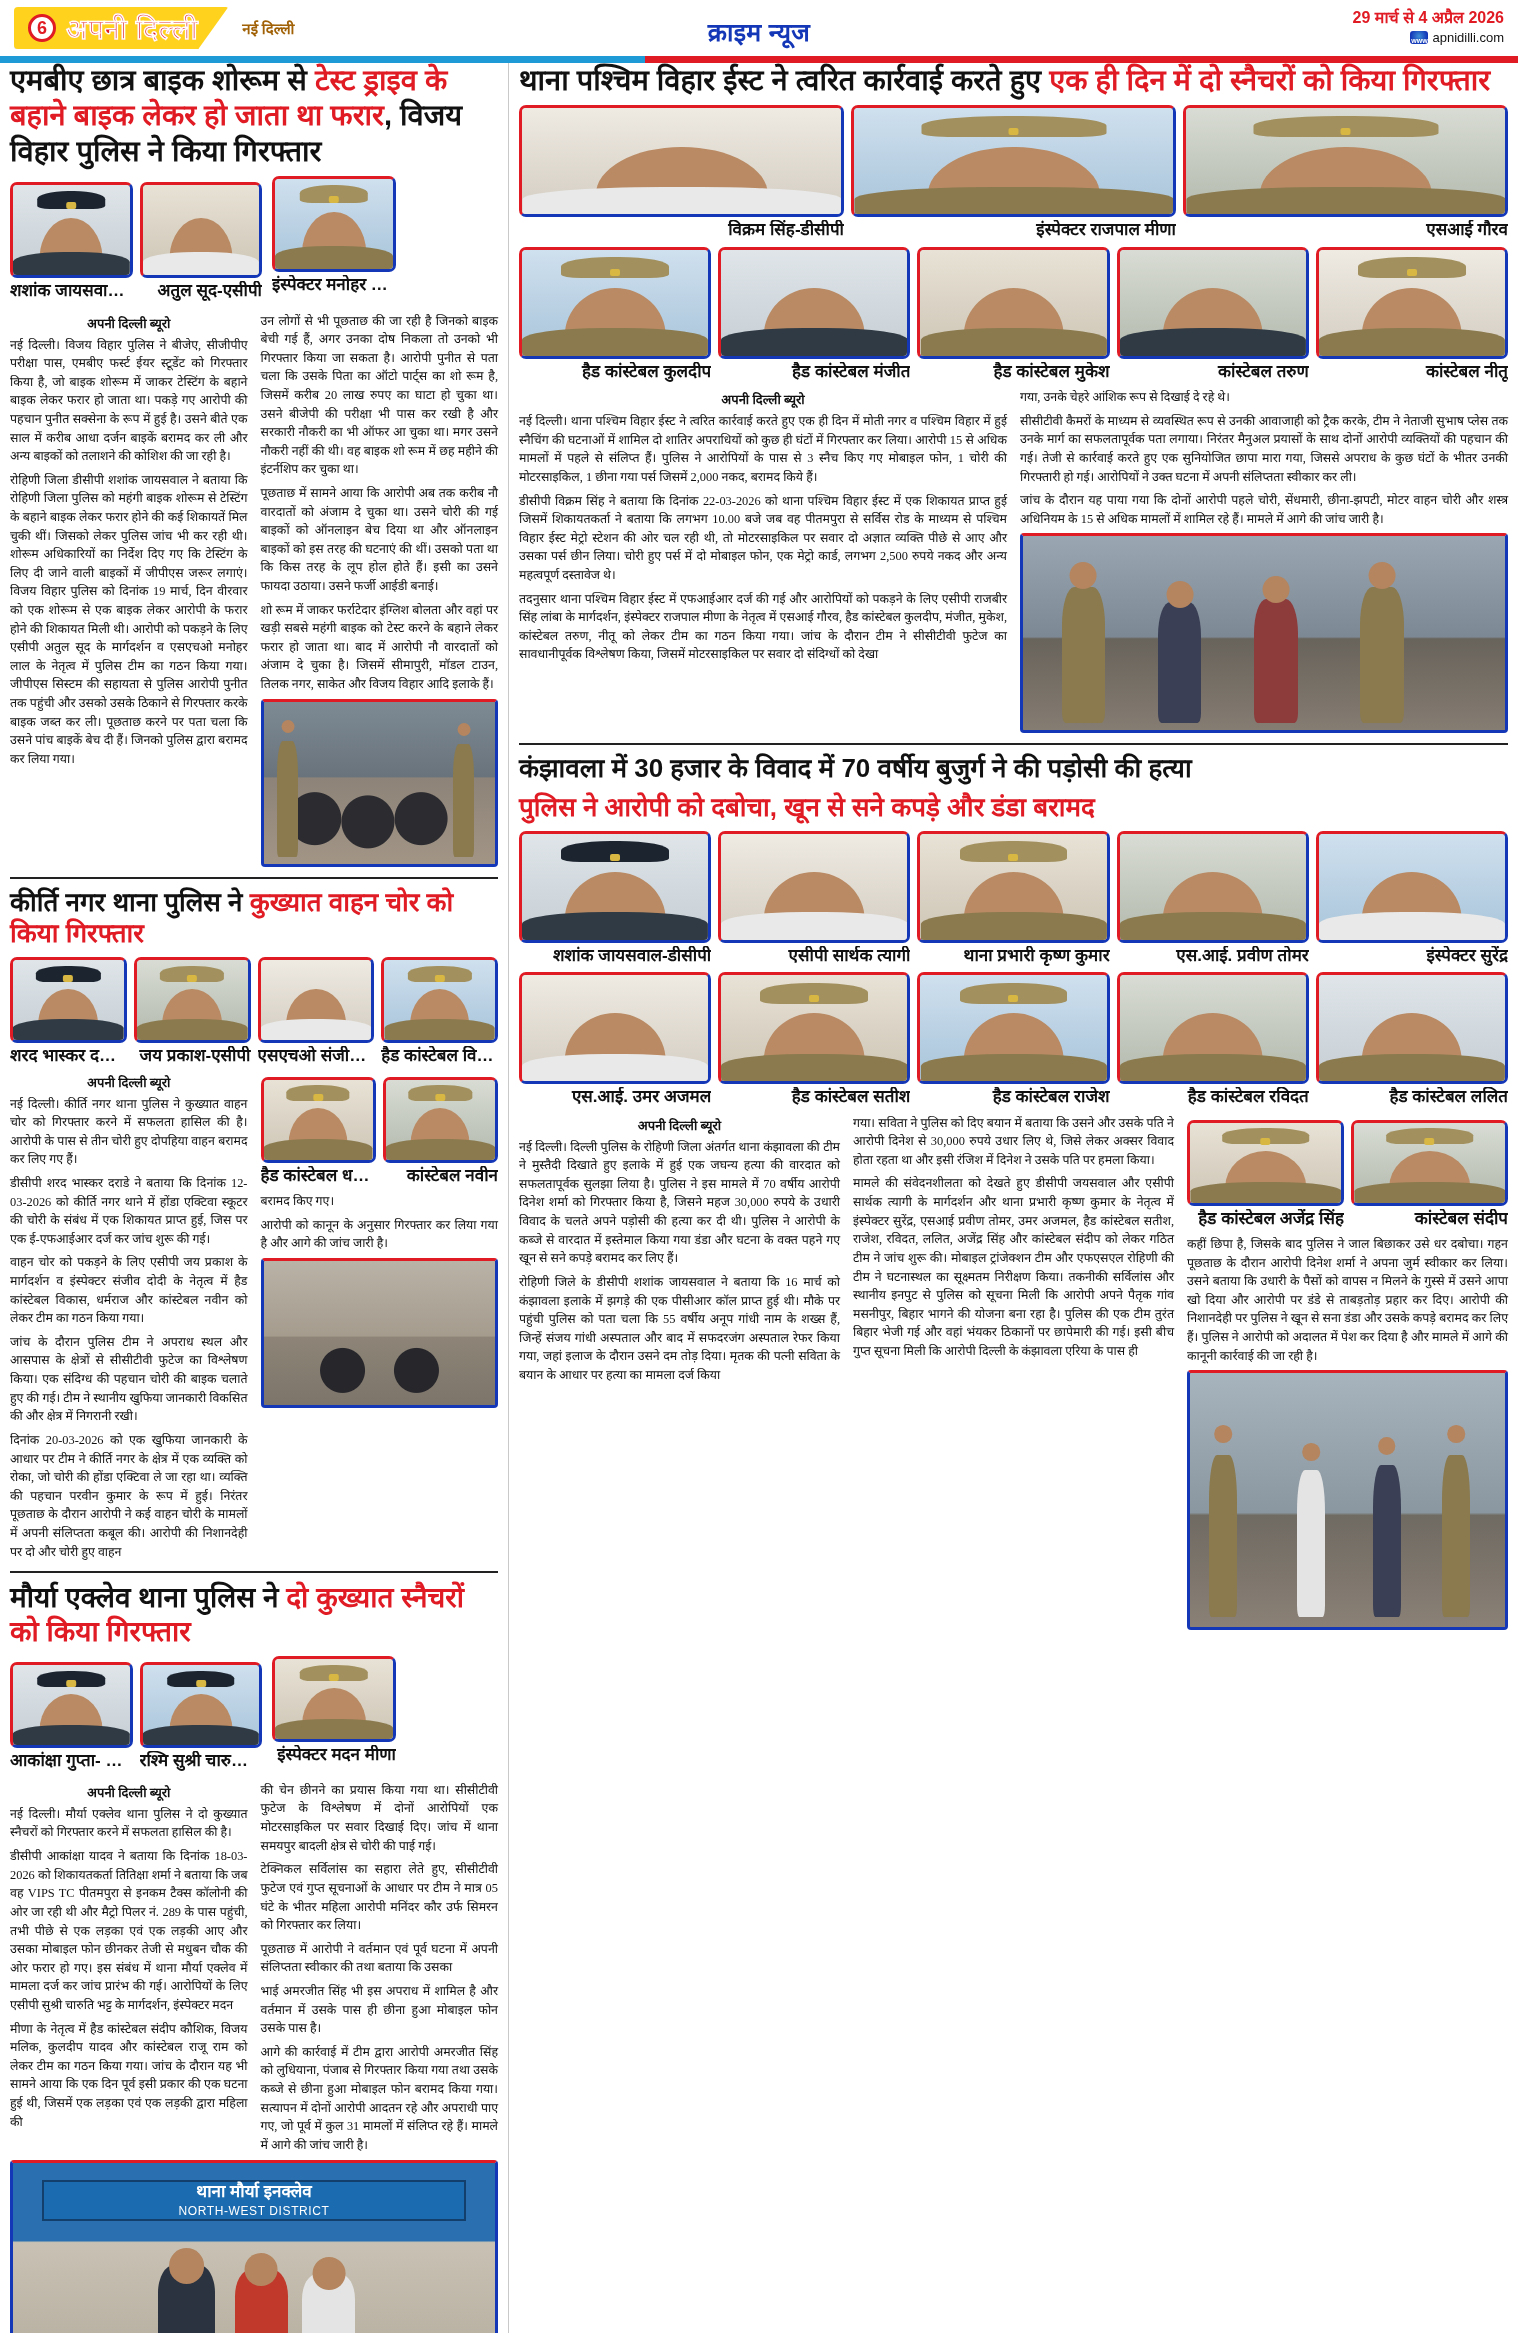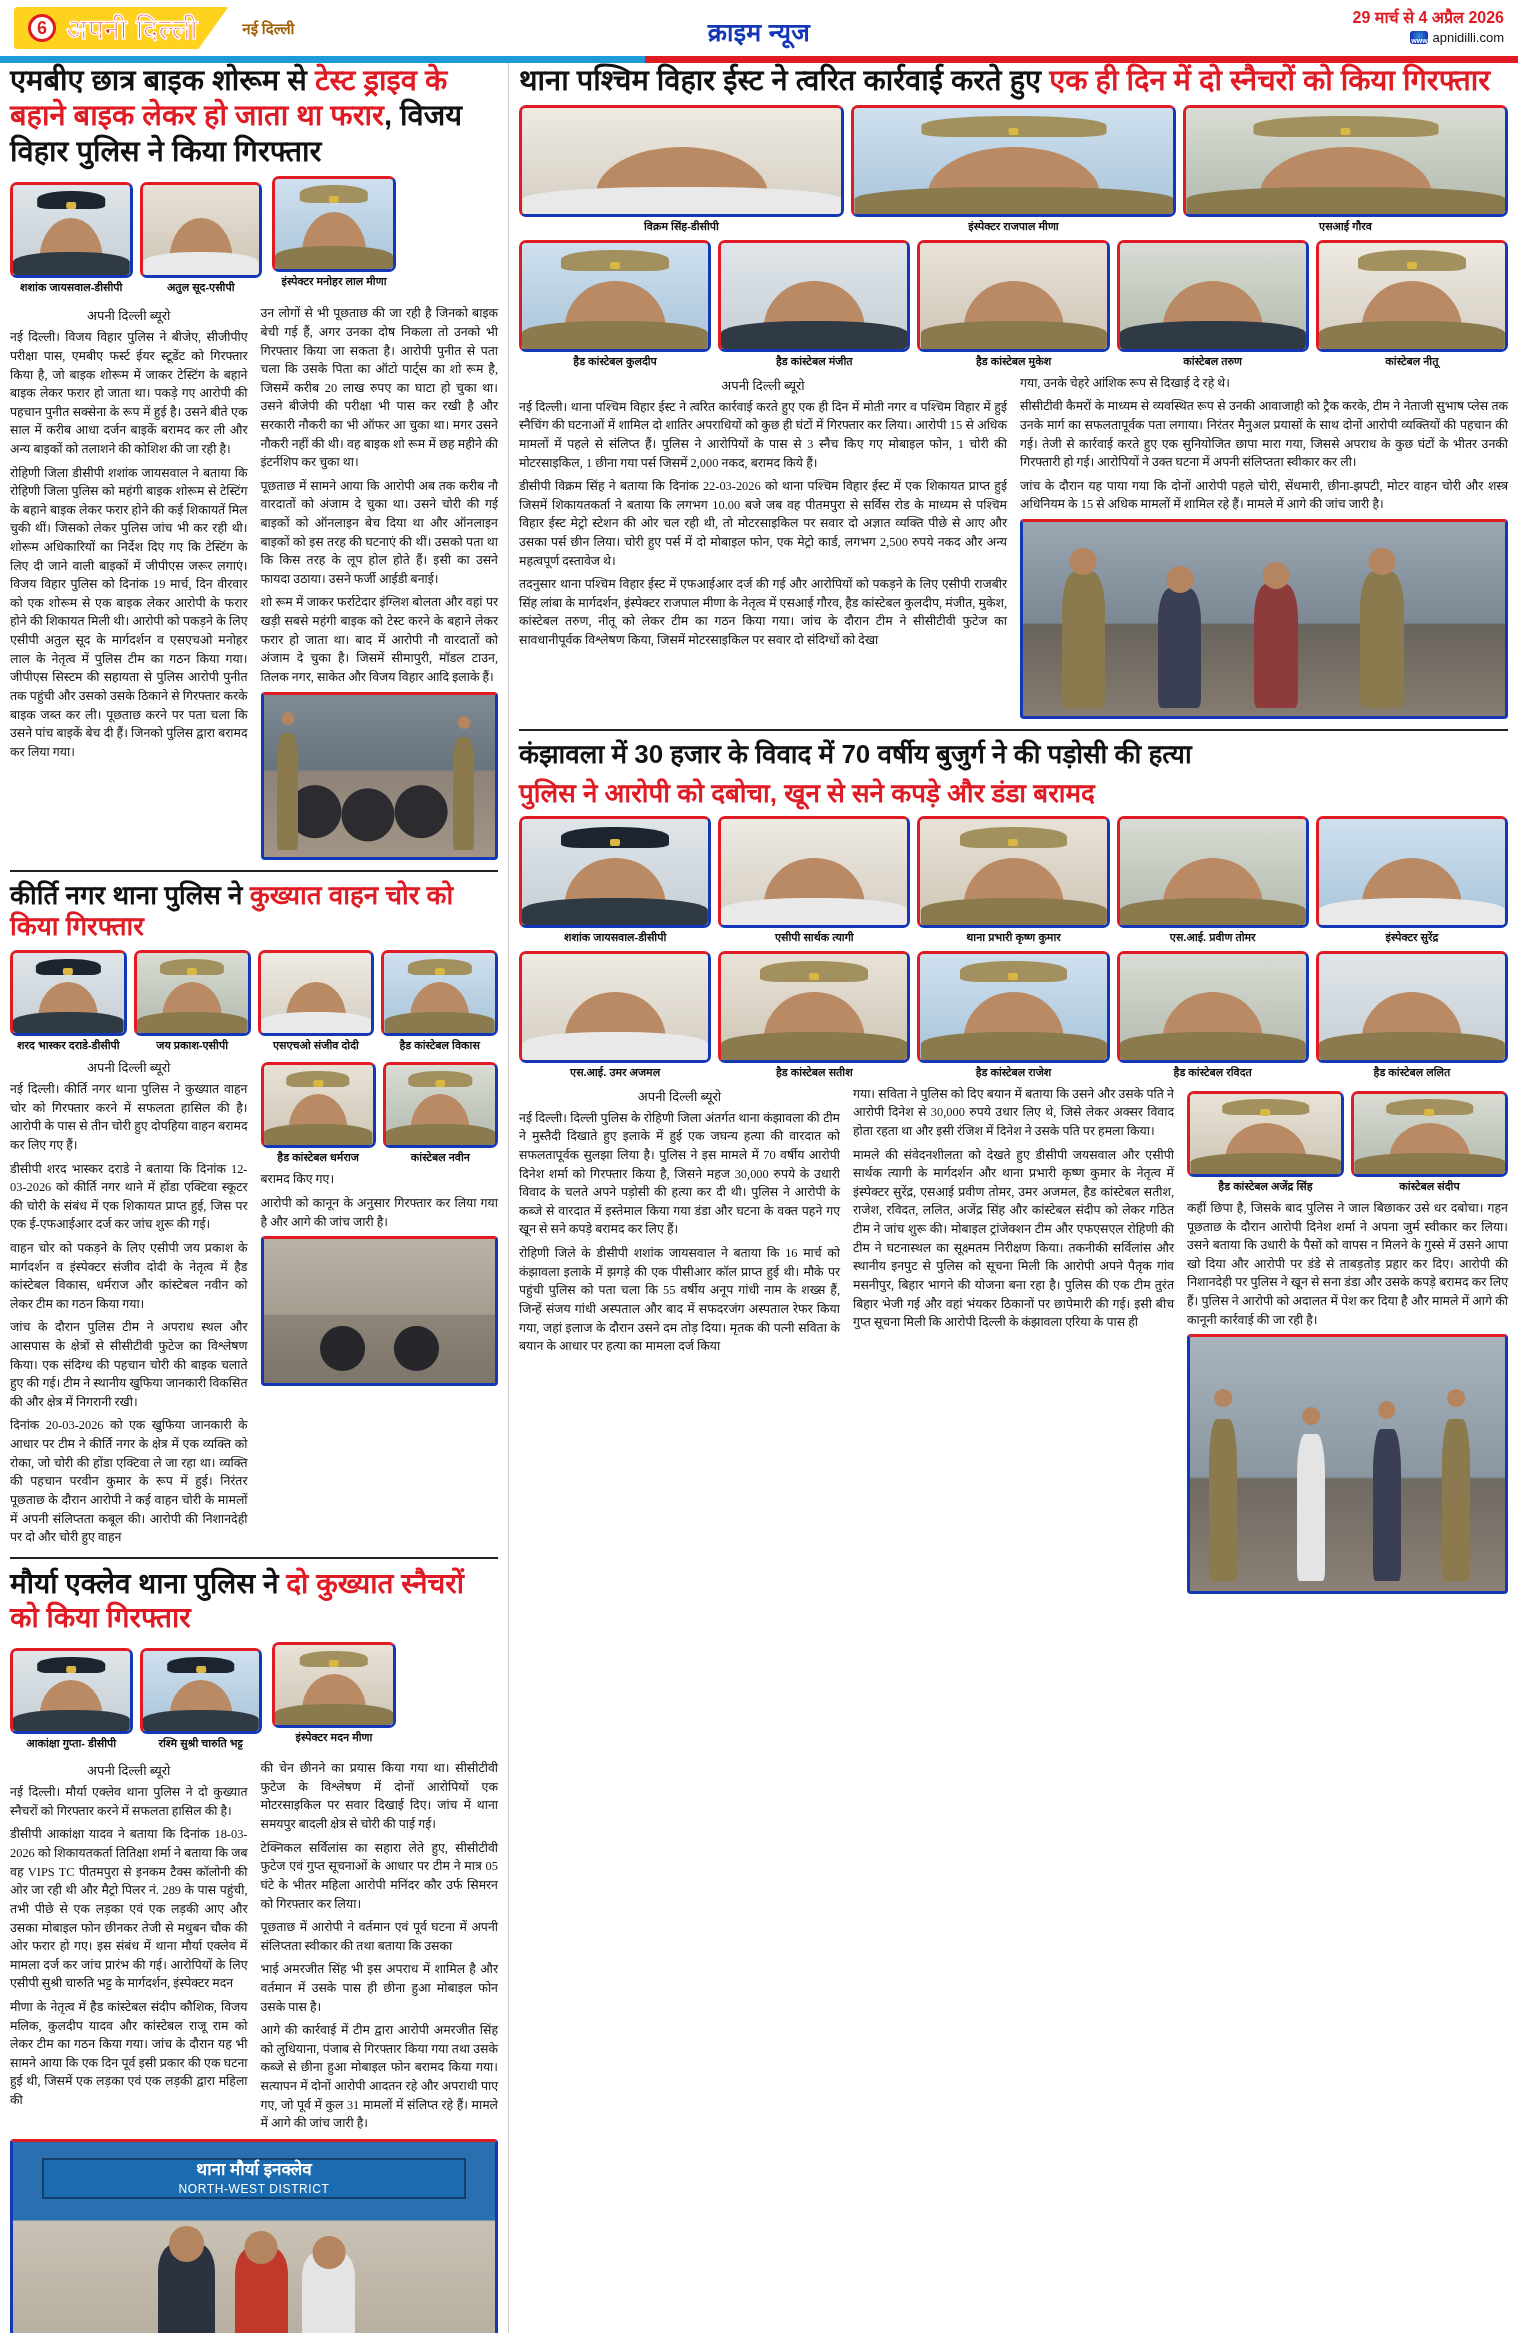--- a/index.html
+++ b/index.html
@@ -208,41 +208,41 @@
   }
   .mug.khaki .cap { background: #a2905e; }
   .mug .cap::after {
     content:"";
     position:absolute; left:50%; top:58%;
     transform:translateX(-50%);
     width:10px;height:7px;background:#d8b742;border-radius:2px;
   }
 
   .caption {
-    text-align: center;
-    font-size: 11px;
+    text-align: right;
+    font-size: 17px;
     font-weight: bold;
     color: #111;
     margin-top: 3px;
     line-height: 1.2;
     font-family: "Liberation Sans", sans-serif;
     white-space: nowrap;
     overflow: hidden;
     text-overflow: ellipsis;
   }
 
   
   .text-cols {
     display: flex;
     gap: 13px;
   }
   .tcol { flex: 1 1 0; min-width: 0; }
   .byline {
     text-align: center;
-    font-weight: normal;
+    font-weight: bold;
     font-size: 13px;
     color: #111;
     margin: 2px 0 4px;
   }
   p.body-text {
     font-size: 12.4px;
     line-height: 1.5;
     color: #111;
     text-align: justify;
     margin-bottom: 5px;

